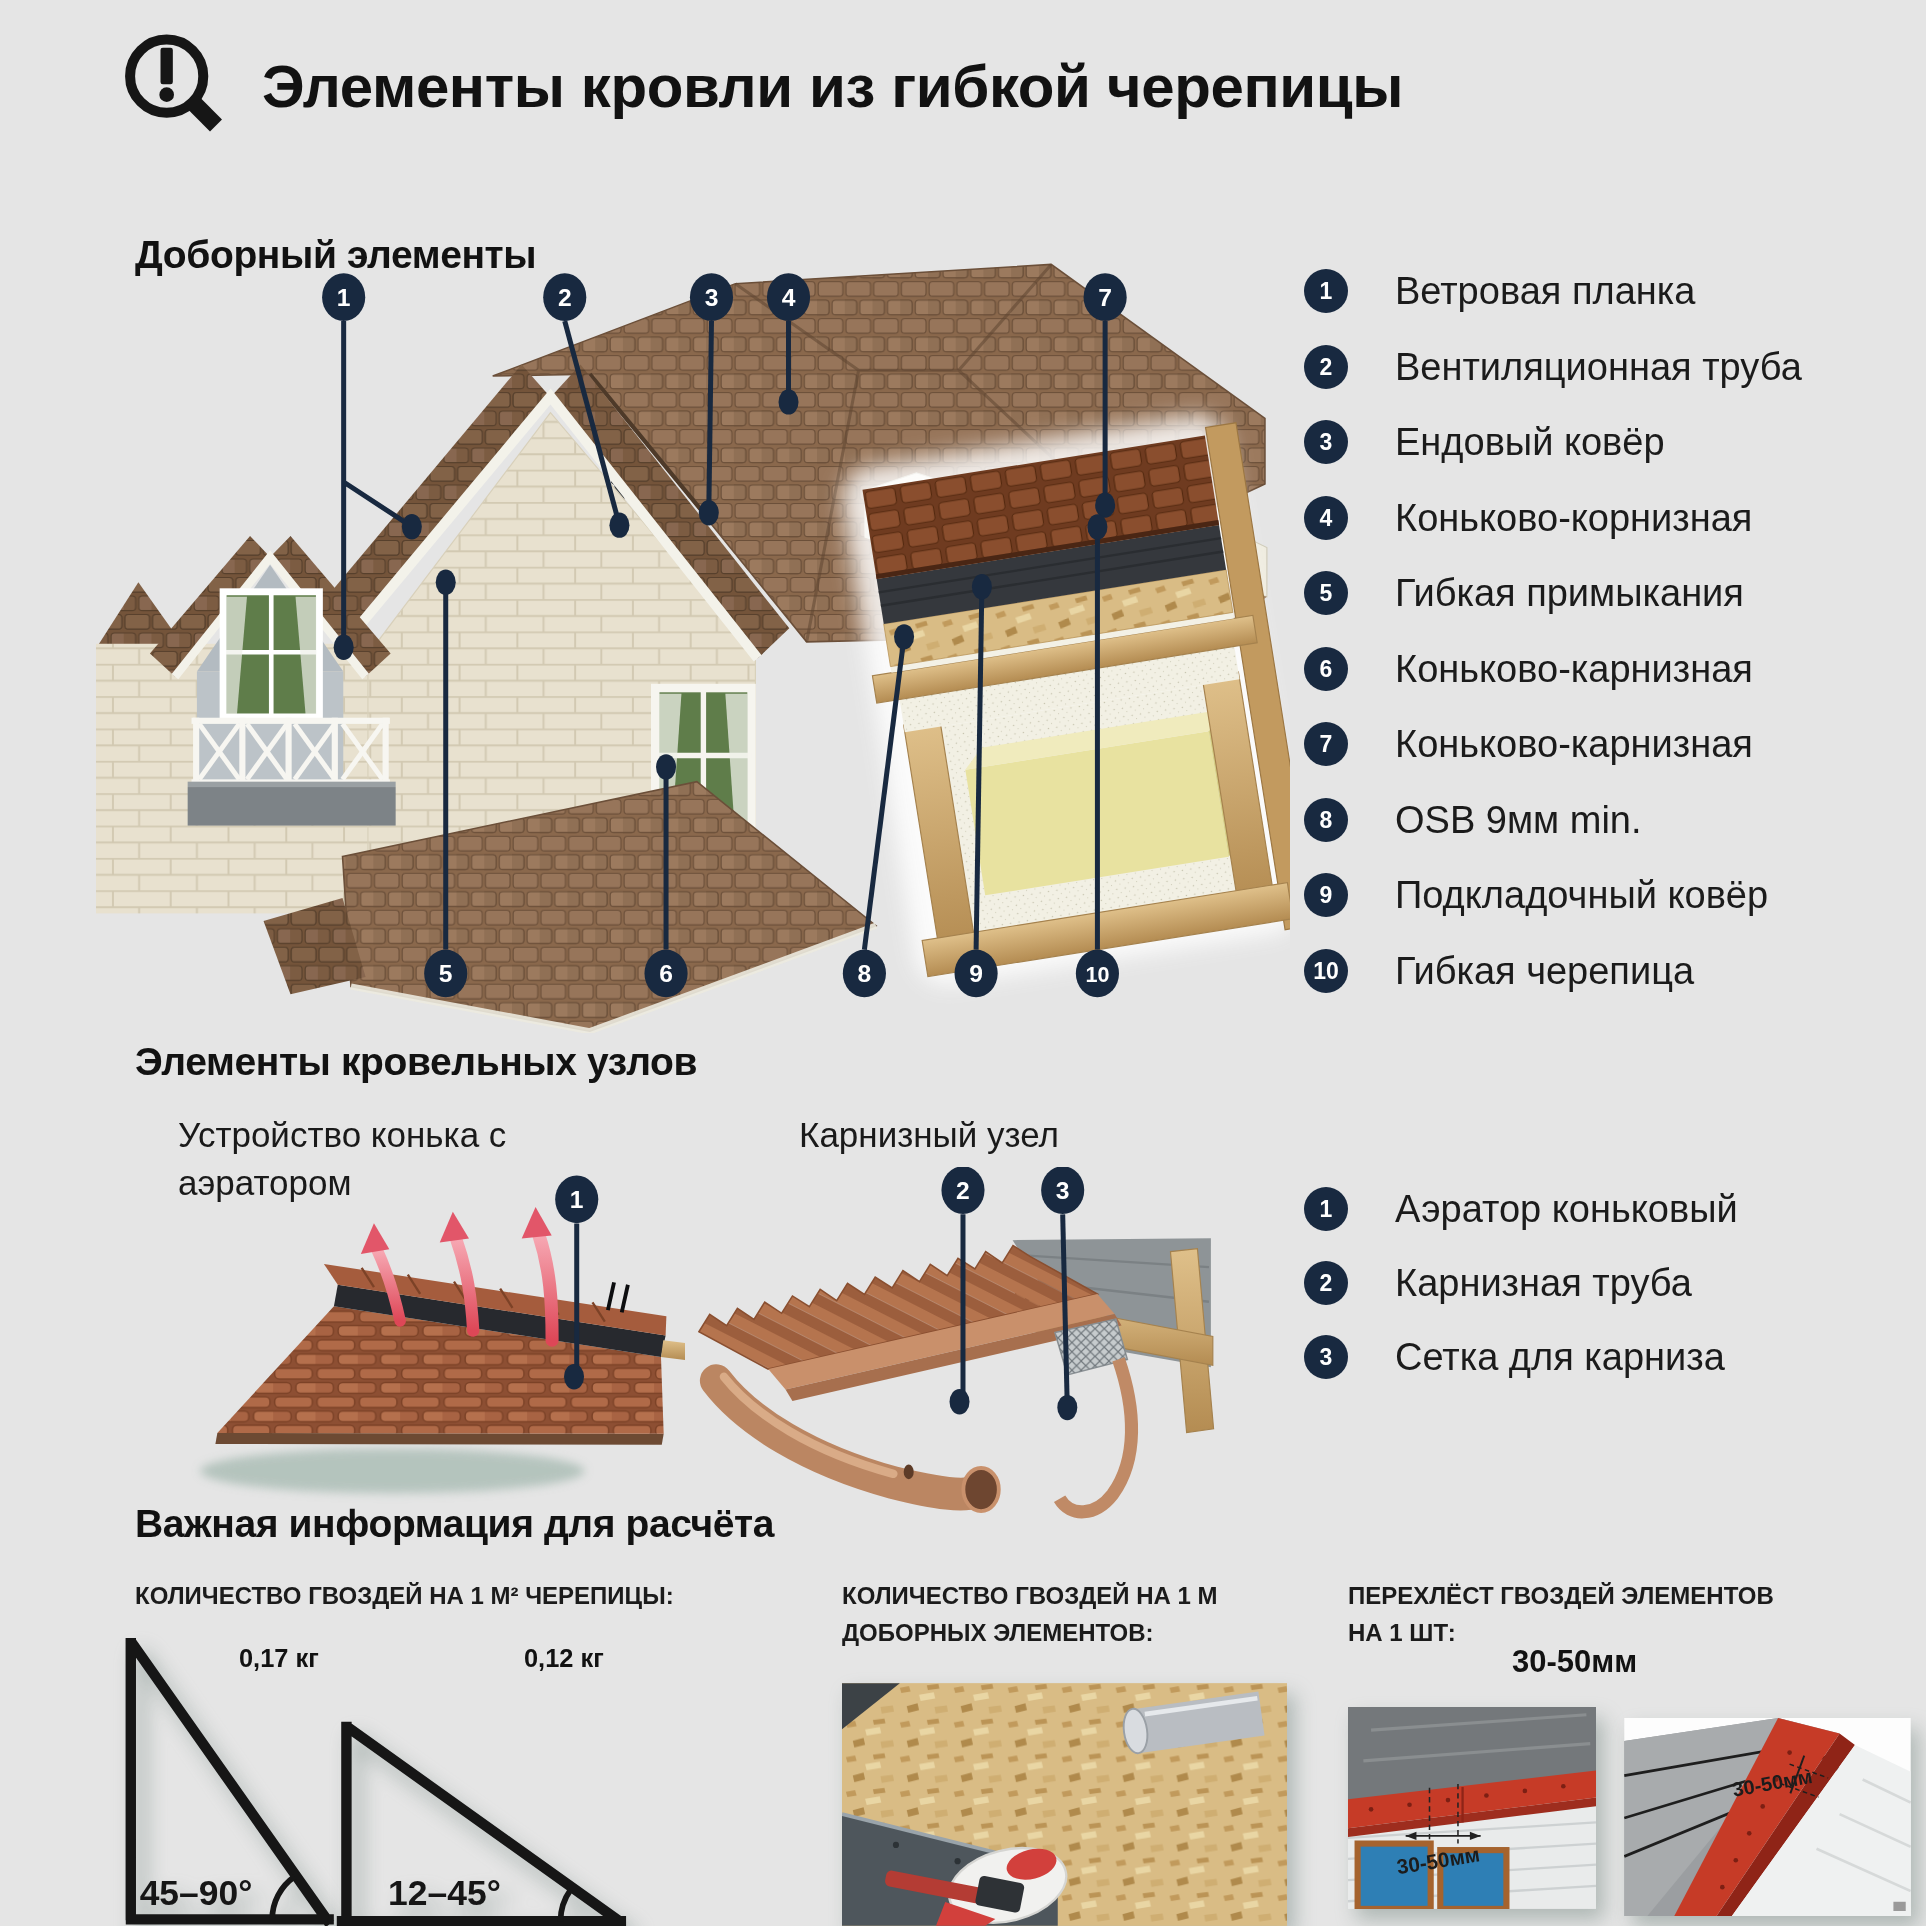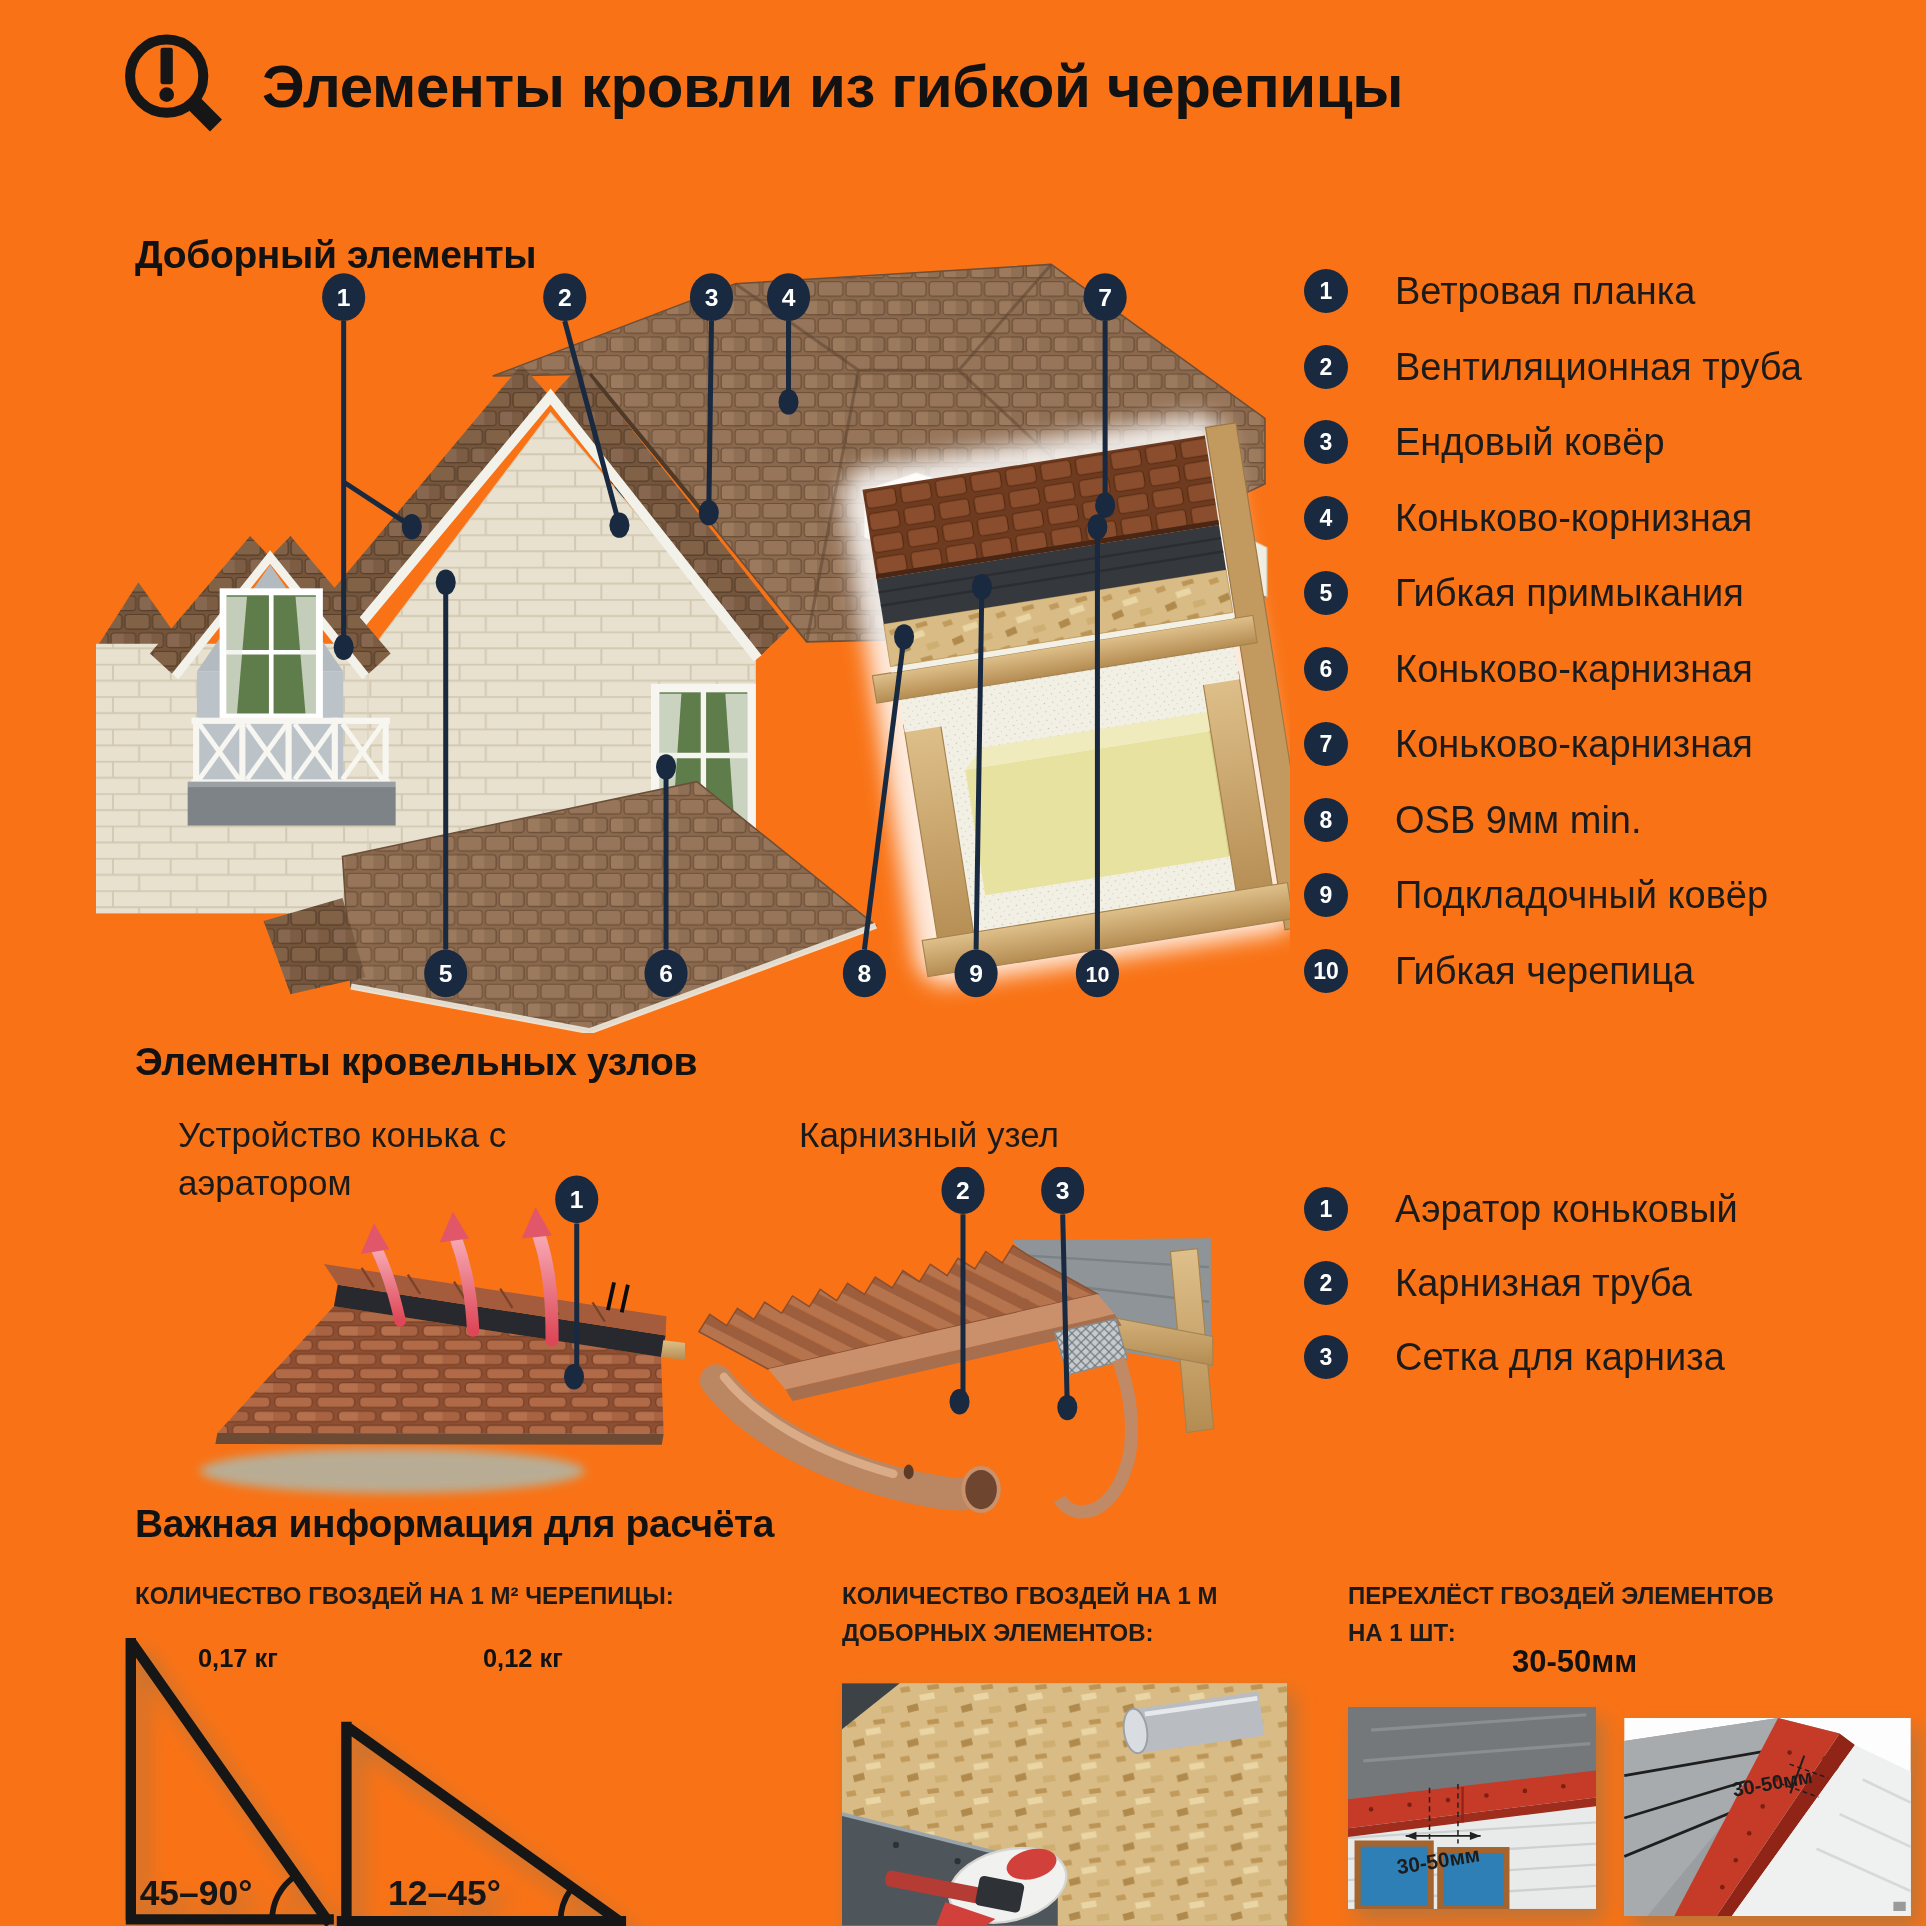--- a/index.html
+++ b/index.html
@@ -1,24 +1,24 @@
 <!DOCTYPE html>
 <html style="font-size:6.2px"><head>
 <meta charset="utf-8">
 <style>
   html,body{margin:0;padding:0;}
   body{width:1926px;height:1926px;font-family:"Liberation Sans",sans-serif;}
-  #page{position:relative;width:1926px;height:1926px;background:#f97316;overflow:hidden;color:#161616;}
+  #page{position:relative;width:1926px;height:1926px;background:#e5e5e5;overflow:hidden;color:#161616;}
   .abs{position:absolute;}
   .title{left:262px;top:52px;font-size:60px;font-weight:bold;letter-spacing:-0.4px;color:#121212;white-space:nowrap;}
   .h2{font-size:39px;font-weight:bold;letter-spacing:-0.4px;color:#121212;white-space:nowrap;}
   .subcap{font-size:35px;font-weight:400;color:#1a1a1a;line-height:48px;white-space:nowrap;}
   .colhead{font-size:24px;font-weight:bold;letter-spacing:0px;color:#1b1b1b;line-height:37px;white-space:nowrap;}
   .bigval{font-size:31px;font-weight:bold;color:#121212;white-space:nowrap;}
-  .kgval{font-size:25.4px;font-weight:bold;color:#121212;white-space:nowrap;}
+  .kgval{font-size:25.4px;font-weight:bold;color:#121212;white-space:nowrap;margin-left:41px;}
   .lg-row{position:absolute;left:1304px;display:flex;align-items:center;height:44px;}
   .badge{width:44px;height:44px;border-radius:50%;background:#182940;color:#fff;font-size:23px;font-weight:bold;
          display:flex;align-items:center;justify-content:center;flex:0 0 44px;}
   .lg-label{margin-left:47px;font-size:38px;color:#1b1b1b;white-space:nowrap;}
   svg text{font-family:"Liberation Sans",sans-serif;}
   .shadowed{filter:drop-shadow(10.8px 13px 10px rgba(96,118,110,0.45));}
   .photoshadow{filter:drop-shadow(8.5px 11.6px 10px rgba(96,118,110,0.40));}
 </style>
 </head>
 <body>

